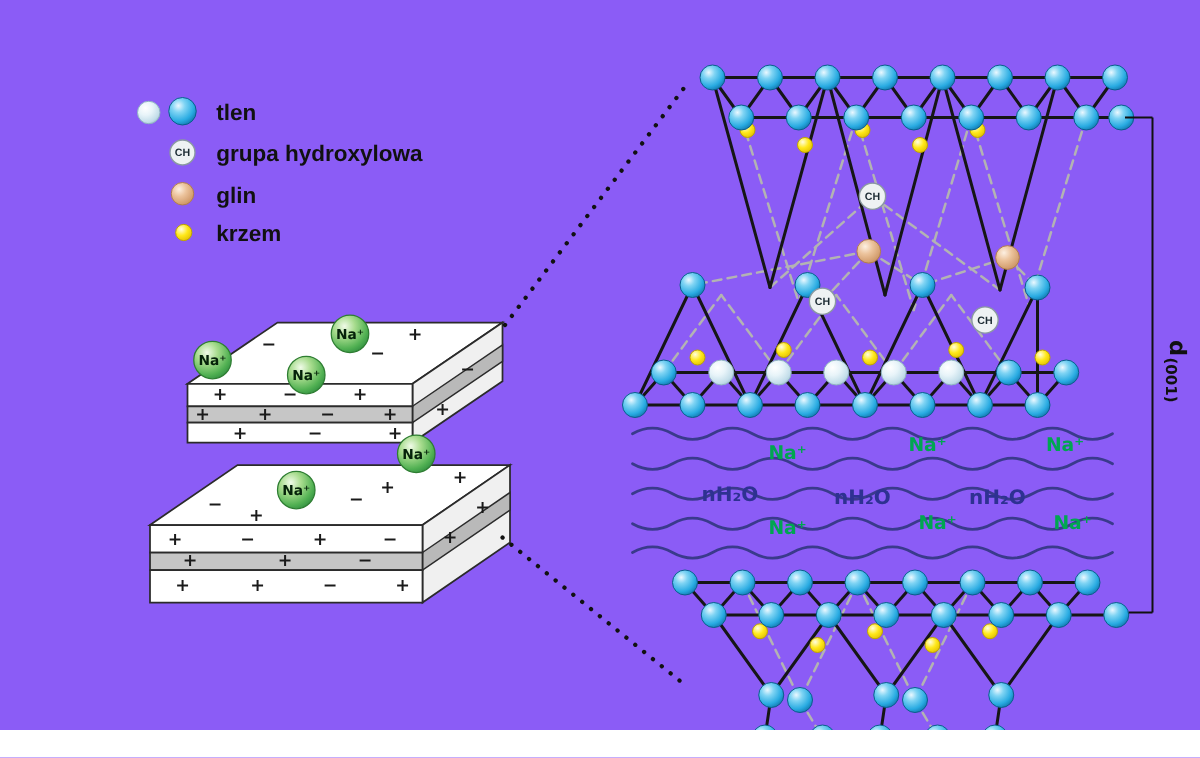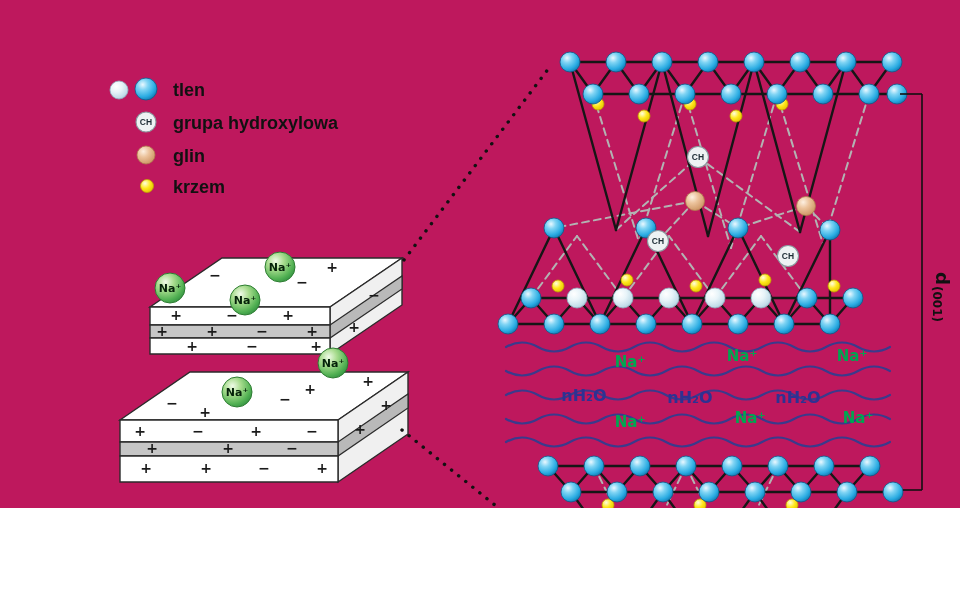--- a/index.html
+++ b/index.html
@@ -1,16 +1,16 @@
 <!DOCTYPE html>
 <html><head>
 <meta charset="utf-8">
 <style>
   html,body{margin:0;padding:0;background:#ffffff;}
-  .stage{position:relative;width:960px;height:508px;background:#be185d;overflow:hidden;}
+  .stage{position:relative;width:960px;height:584px;background:#8b5cf6;overflow:hidden;}
   svg{display:block;}
   .legend-text{font:bold 18px "Liberation Sans",sans-serif;fill:#111;}
   .sign{font:bold 14px "DejaVu Sans",sans-serif;fill:#1a1a1a;text-anchor:middle;}
   .na-label{font:bold 11px "DejaVu Sans",sans-serif;fill:#05220a;text-anchor:middle;}
   .ion-na{font:bold 15px "DejaVu Sans",sans-serif;fill:#00a651;text-anchor:middle;}
   .ion-water{font:bold 16px "DejaVu Sans",sans-serif;fill:#2e3192;text-anchor:middle;}
   .ch-text{font:bold 8.5px "Liberation Sans",sans-serif;fill:#1c2b33;text-anchor:middle;}
   .d-label{font:bold 18px "DejaVu Sans",sans-serif;fill:#111;}
   .d-sub{font:bold 12px "DejaVu Sans",sans-serif;fill:#111;}
   .bond{stroke:#161616;stroke-width:2.4;stroke-linecap:round;fill:none;}

